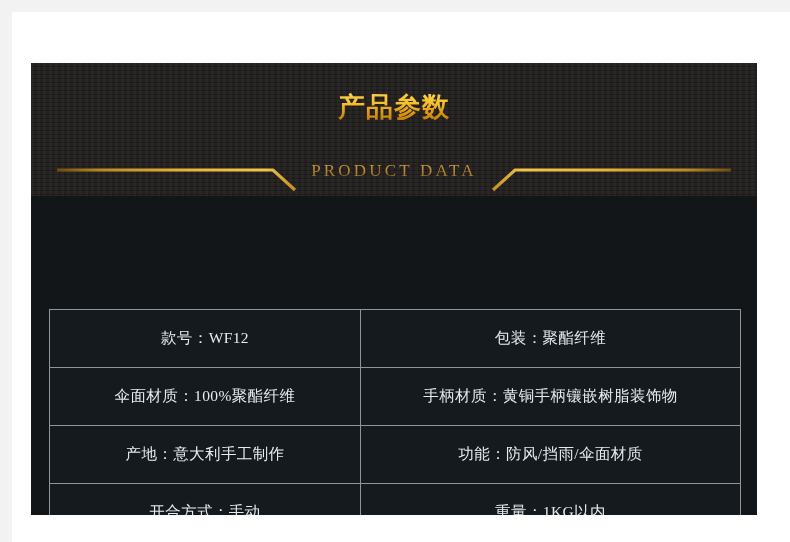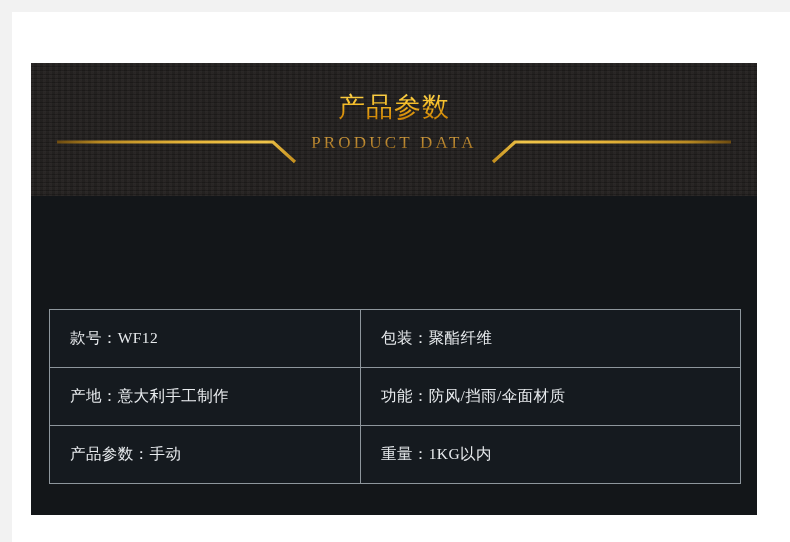--- a/index.html
+++ b/index.html
@@ -61,36 +61,36 @@
         rgba(0,0,0,0.10) 6px
       );
   }
 
   #title-cn {
     position: absolute;
     left: 0; right: 0;
     top: 30px;
     text-align: center;
     font-family: "DejaVu Sans", "Liberation Sans", sans-serif;
-    font-weight: normal;
+    font-weight: bold;
     font-size: 27px;
     letter-spacing: 1px;
     line-height: 1;
     background: linear-gradient(180deg, #fcd14a 0%, #f6c02c 38%, #e09a10 70%, #c87f06 100%);
     -webkit-background-clip: text;
     background-clip: text;
     color: #eead1c;
     -webkit-text-fill-color: transparent;
   }
 
   
   #subtitle-row {
     position: absolute;
     left: 0; right: 0;
-    top: 64px;
+    top: 92px;
     height: 42px;
   }
 
   #rule-left, #rule-right {
     position: absolute;
     top: 0;
     height: 42px;
     width: 250px;
   }
   #rule-left  { left: 26px; }
@@ -110,20 +110,21 @@
     background-clip: text;
     -webkit-text-fill-color: transparent;
   }
 
   
   #panel-body {
     position: relative;
     width: 100%;
     height: 319px;
     background: #131619;
+    text-align: center;
   }
 
   #spec-table {
     position: absolute;
     left: 18px;
     top: 113px;
     width: 691px;
     border-collapse: collapse;
     table-layout: fixed;
   }
@@ -198,25 +199,29 @@
     </div>
 
     <div id="panel-body">
       <table id="spec-table">
         <tbody>
           <tr>
             <td class="col-left">款号：WF12</td>
             <td class="col-right">包装：聚酯纤维</td>
           </tr>
           <tr>
+            <td class="col-left">伞面材质：100%聚酯纤维</td>
+            <td class="col-right">手柄材质：黄铜手柄镶嵌树脂装饰物</td>
+          </tr>
+          <tr>
             <td class="col-left">产地：意大利手工制作</td>
             <td class="col-right">功能：防风/挡雨/伞面材质</td>
           </tr>
           <tr>
-            <td class="col-left">产品参数：手动</td>
+            <td class="col-left">开合方式：手动</td>
             <td class="col-right">重量：1KG以内</td>
           </tr>
         </tbody>
       </table>
     </div>
 
   </div>
 </div>
 
 </body></html>

